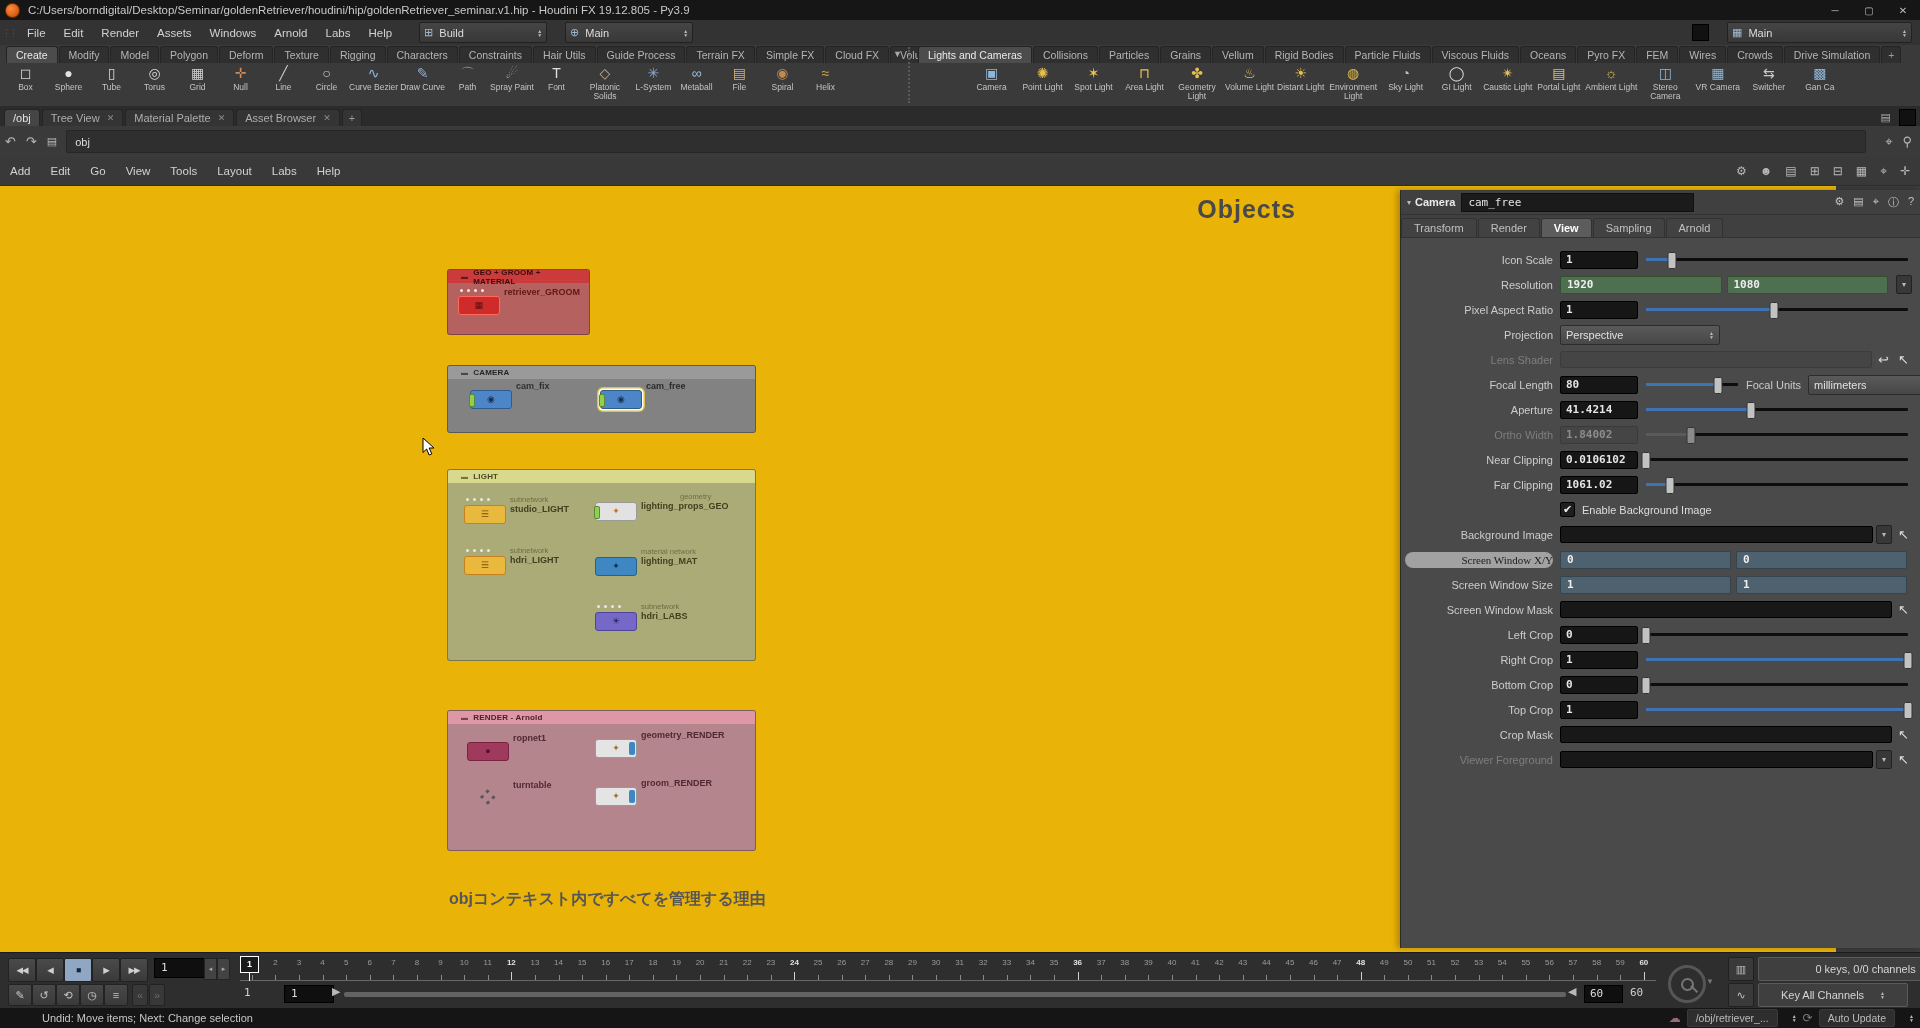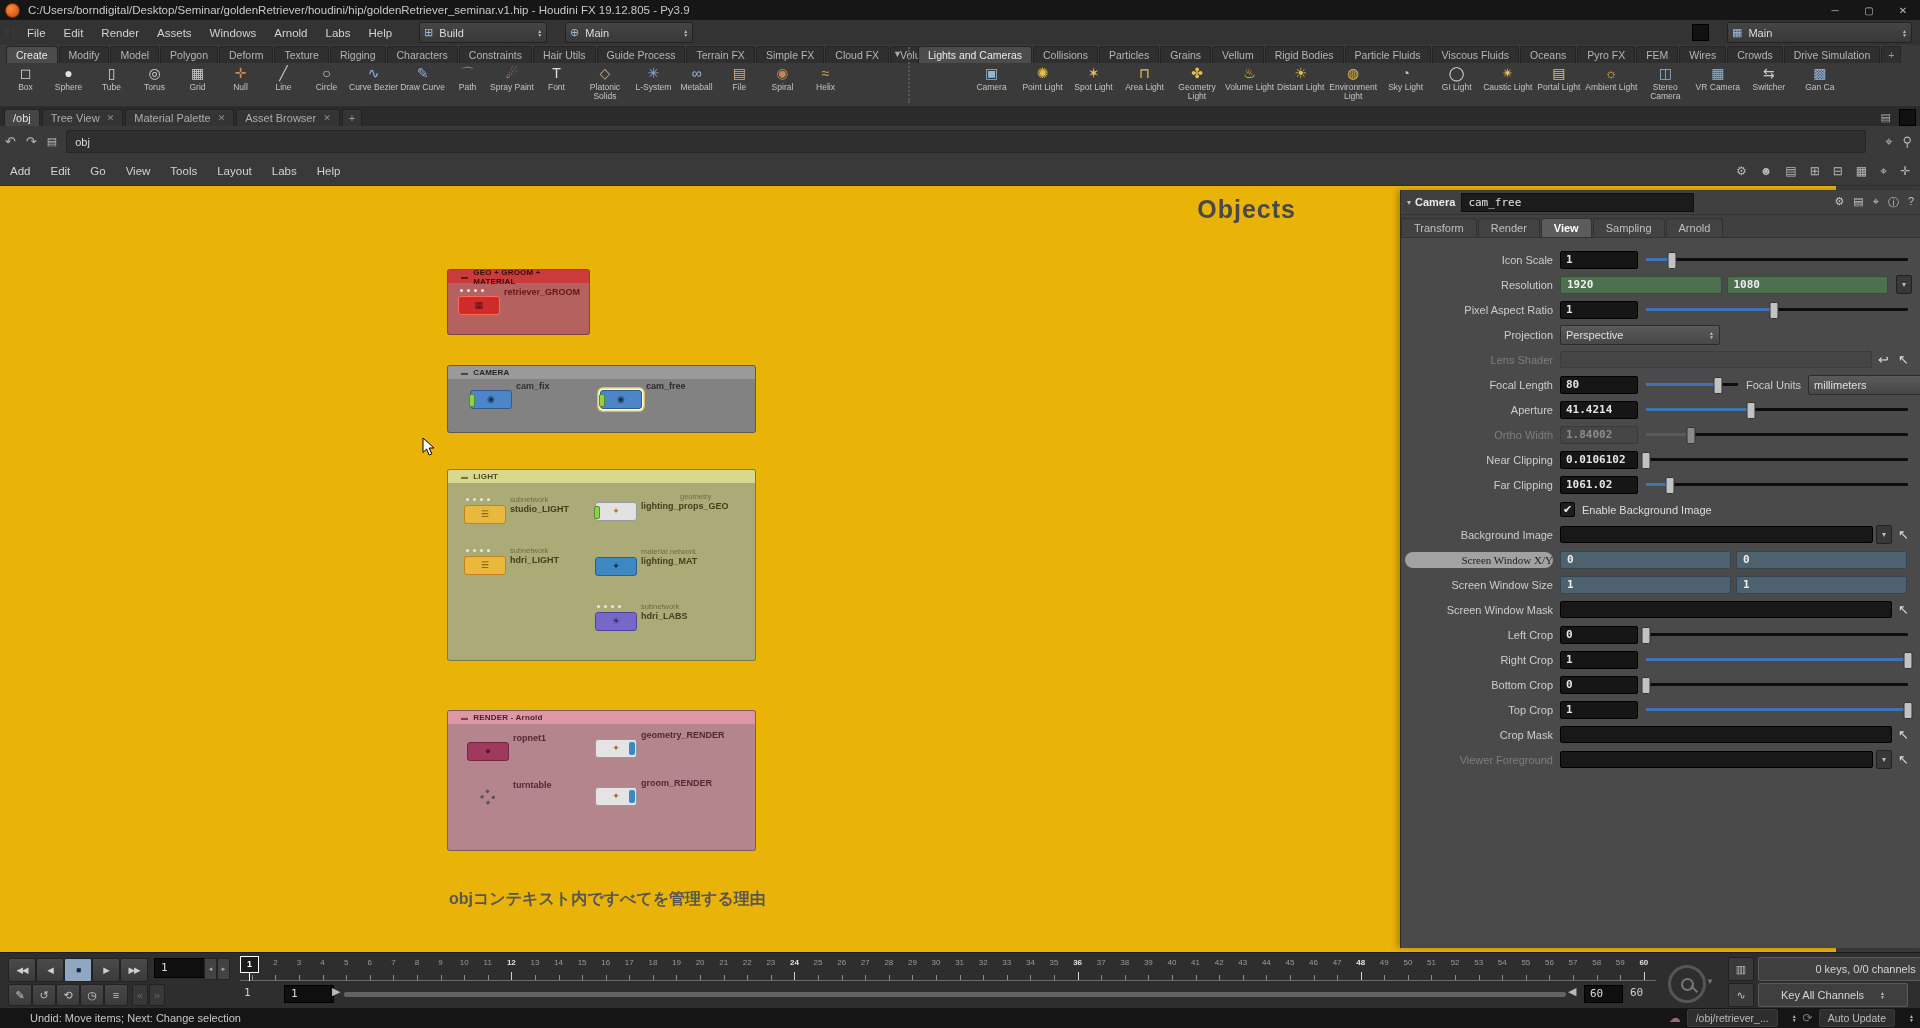--- a/index.html
+++ b/index.html
@@ -168,21 +168,21 @@
   .key-glyph::after{content:"";position:absolute;left:8px;top:2px;width:9px;height:2px;background:#777;}
   #keybtn-dd{position:absolute;left:1706px;top:24px;color:#777;font-size:8px;}
   .sbtn{position:absolute;left:1728px;width:24px;height:22px;background:#3a3a3a;border:1px solid #202020;border-radius:2px;
         color:#bdbdbd;display:flex;align-items:center;justify-content:center;font-size:11px;}
   .bigbtn{position:absolute;left:1758px;width:148px;height:22px;background:#3f3f3f;border:1px solid #5a5a5a;border-radius:2px;
           color:#d5d5d5;display:flex;align-items:center;justify-content:center;gap:8px;}
   .bigbtn .arr{color:#8a8a8a;font-size:7px;}
 
   
   #statusbar{left:0;top:1008px;width:1920px;height:20px;background:#151515;display:flex;align-items:center;}
-  #status-msg{margin-left:8px;color:#c6c6c6;padding-left:22px;}
+  #status-msg{margin-left:20px;color:#c6c6c6;padding-left:22px;}
   #status-right{margin-left:auto;display:flex;align-items:center;gap:6px;margin-right:6px;}
   .ctx-field{height:16px;background:#2e2e2e;border:1px solid #3a3a3a;border-radius:2px;display:flex;
              align-items:center;padding:0 8px;color:#bbbbbb;font-size:10.5px;}
 </style>
 </head>
 <body>
 
 <div id="app">
 
   <div class="abs" id="titlebar">

